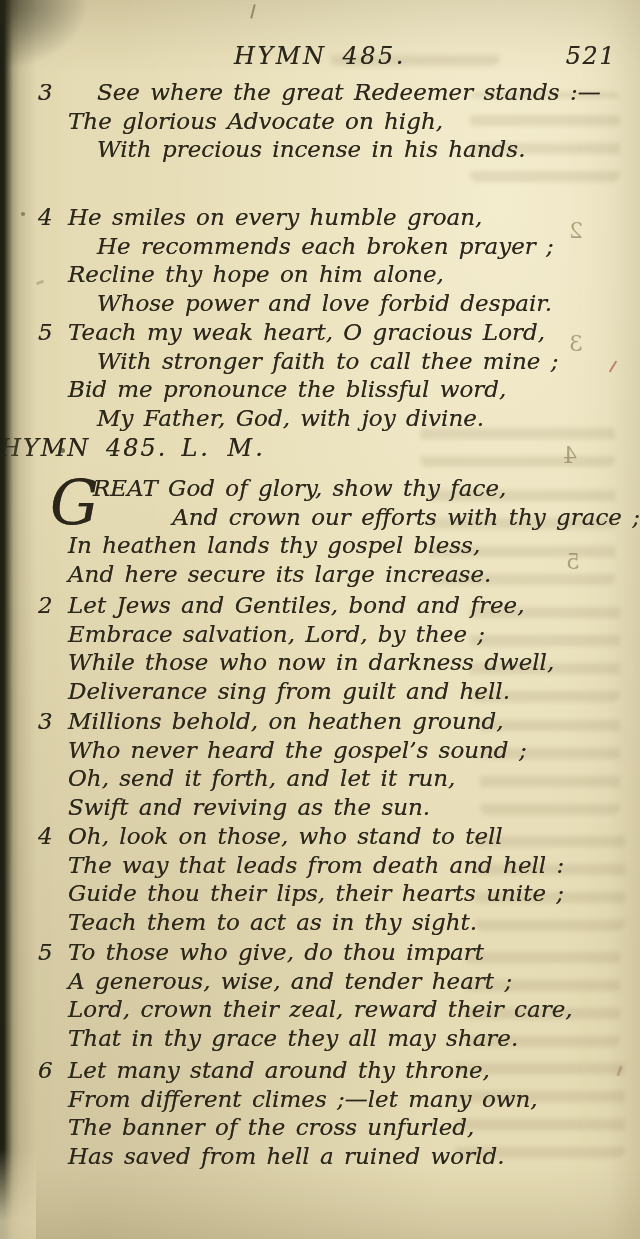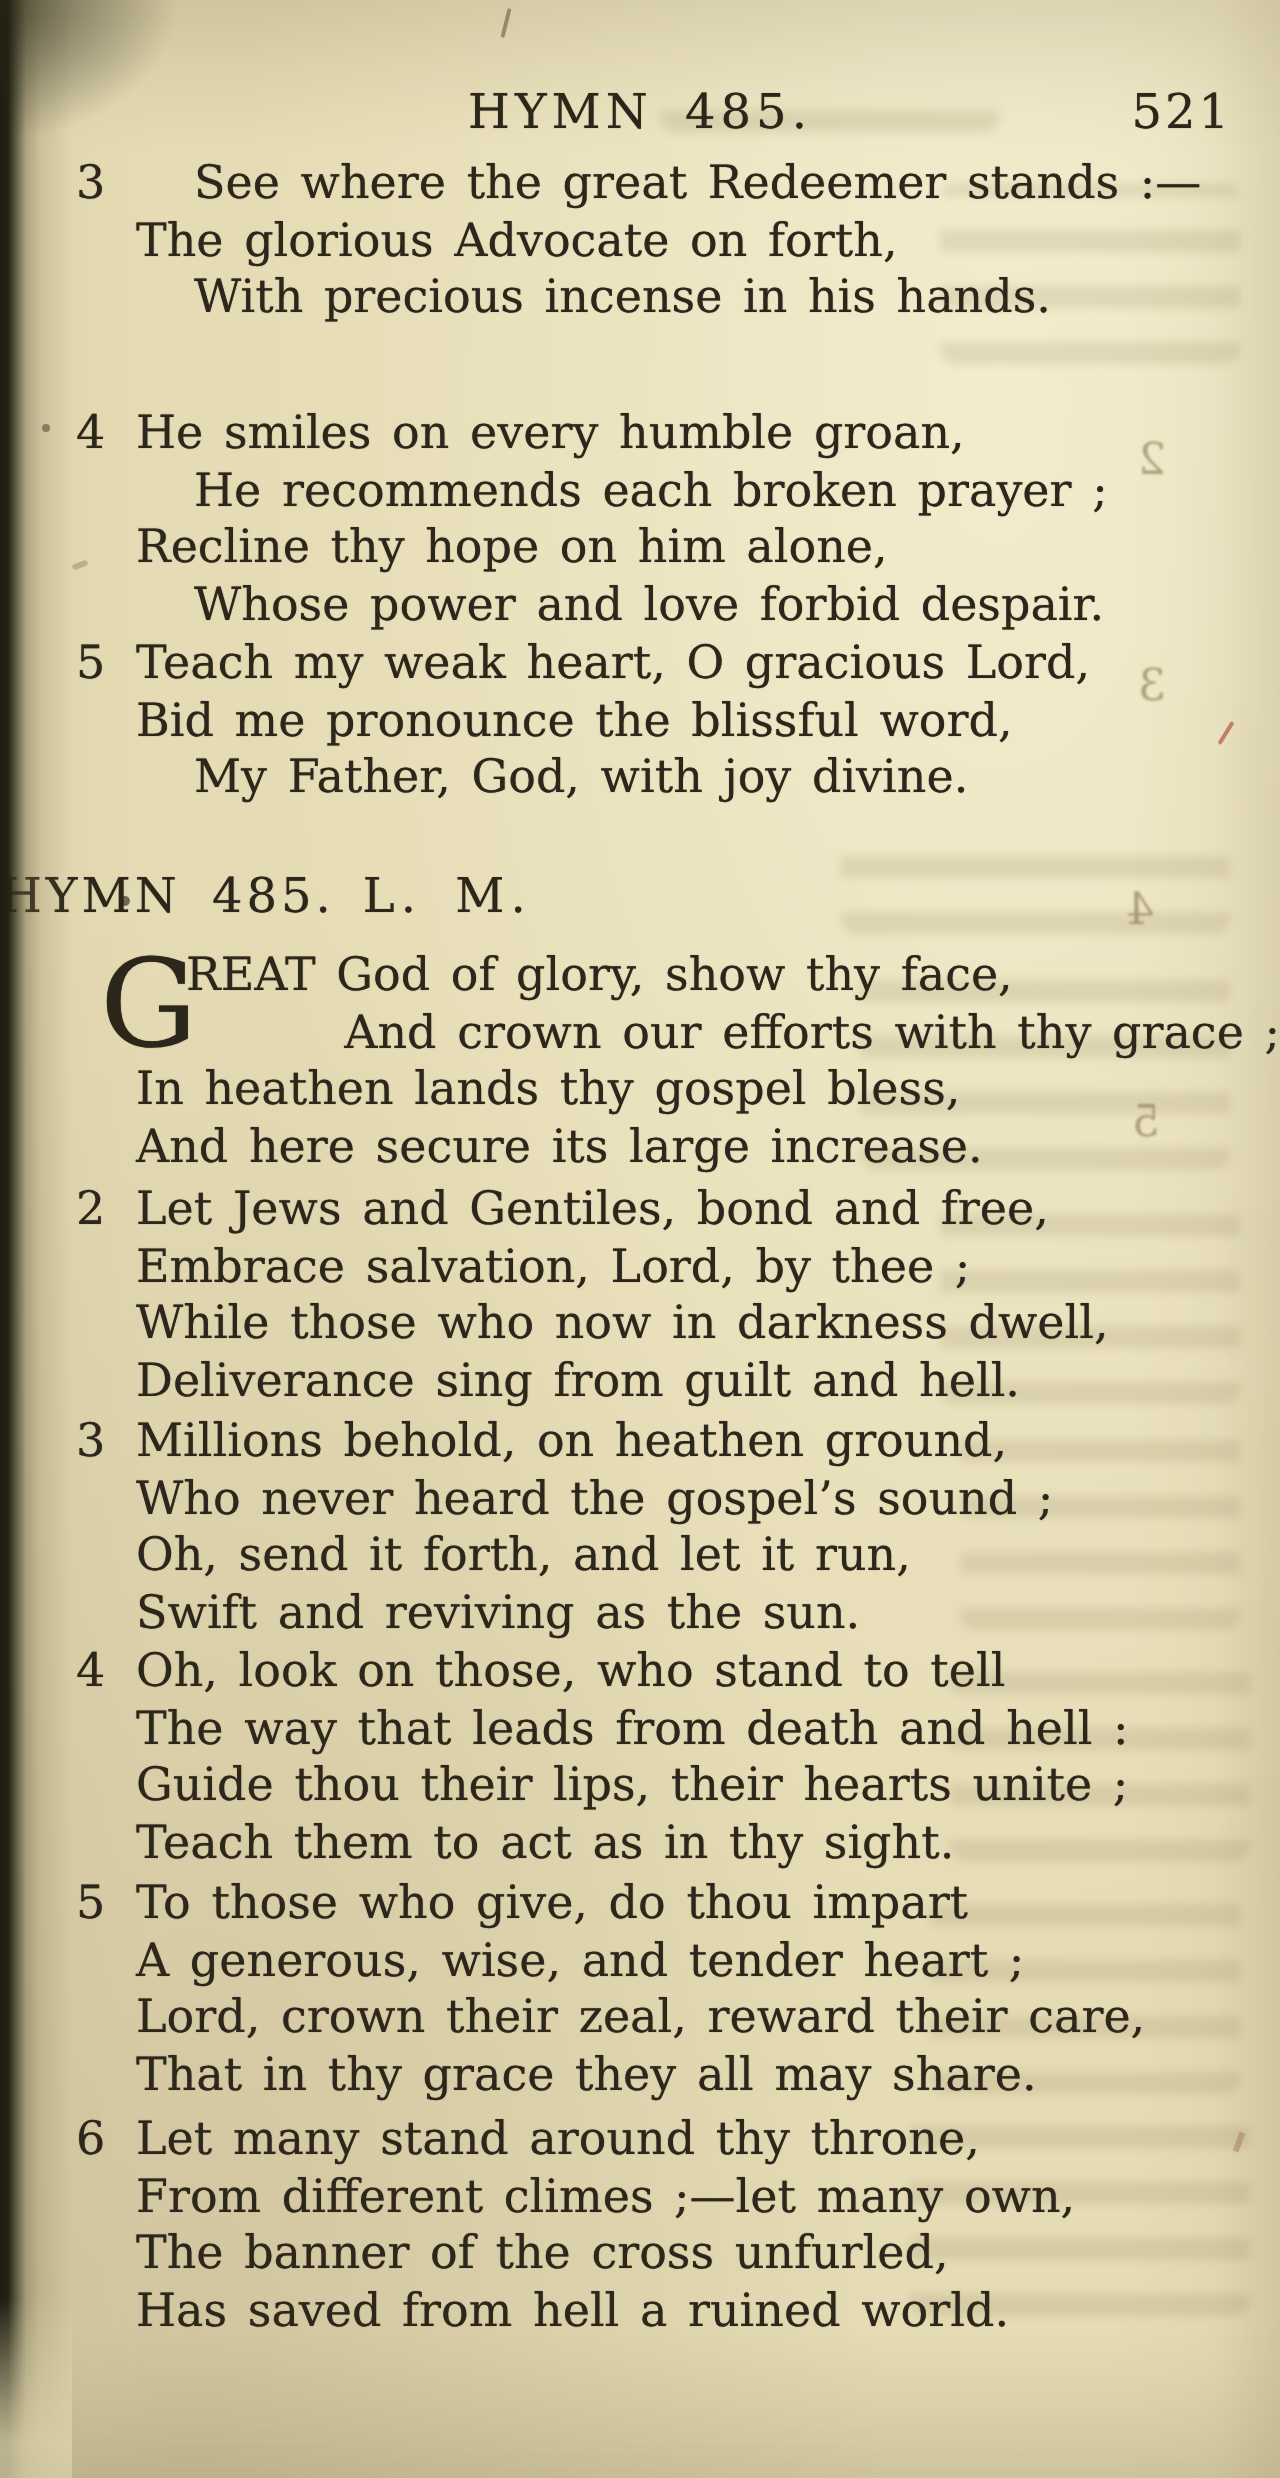--- a/index.html
+++ b/index.html
@@ -37,21 +37,21 @@
   
   .header{position:absolute;top:42px;left:0;width:100%;height:32px;font-size:24px;}
   .running-title{position:absolute;left:0;right:0;text-align:center;letter-spacing:2.5px;word-spacing:6px;}
   .page-number{position:absolute;right:24px;top:0;letter-spacing:1.5px;}
 
   
   .stanza{position:absolute;left:0;width:640px;font-size:23px;line-height:28.5px;word-spacing:3px;}
   .stanza .vnum{position:absolute;left:38px;top:0;}
   .stanza .line{white-space:nowrap;margin-left:68px;height:28.5px;}
   .stanza .line.ind{margin-left:97px;}
-  .ink{text-shadow:0 0 0.5px rgba(44,38,27,0.65);}
+  .ink{text-shadow:0 0 0.5px rgba(44,38,27,0.65);font-style:italic;}
 
   .s-p3{top:78px;}  .s-p4{top:203px;}  .s-p5{top:318px;}
   .s-h {position:absolute;top:434px;left:0;width:625px;text-align:left;font-size:24px;letter-spacing:2px;word-spacing:6px;}
   .s-h .meter{margin-left:14px;letter-spacing:3px;}
   .s-1{top:474px;}  .s-2{top:591px;}  .s-3{top:707px;}
   .s-4{top:822px;}  .s-5{top:938px;}  .s-6{top:1056px;}
 
   
   .drop-cap{position:absolute;left:50px;top:3px;font-size:61px;line-height:52px;}
   .s-1 .line.fl1{margin-left:93px;}
@@ -117,39 +117,40 @@
 
   <header class="header ink">
     <div class="running-title">HYMN 485.</div>
     <div class="page-number">521</div>
   </header>
 
   <section class="stanza ink s-p3">
     <span class="vnum">3</span>
     <div class="lines">
       <div class="line ind">See where the great Redeemer stands :—</div>
-      <div class="line">The glorious Advocate on forth,</div>
+      <div class="line">The glorious Advocate on high,</div>
       <div class="line ind">With precious incense in his hands.</div>
     </div>
   </section>
 
   <section class="stanza ink s-p4">
     <span class="vnum">4</span>
     <div class="lines">
       <div class="line">He smiles on every humble groan,</div>
       <div class="line ind">He recommends each broken prayer ;</div>
       <div class="line">Recline thy hope on him alone,</div>
       <div class="line ind">Whose power and love forbid despair.</div>
     </div>
   </section>
 
   <section class="stanza ink s-p5">
     <span class="vnum">5</span>
     <div class="lines">
       <div class="line">Teach my weak heart, O gracious Lord,</div>
+      <div class="line ind">With stronger faith to call thee mine ;</div>
       <div class="line">Bid me pronounce the blissful word,</div>
       <div class="line ind">My Father, God, with joy divine.</div>
     </div>
   </section>
 
   <div class="s-h ink">
     <span>HYMN 485.</span><span class="meter">L. M.</span>
   </div>
 
   <section class="stanza ink s-1">

